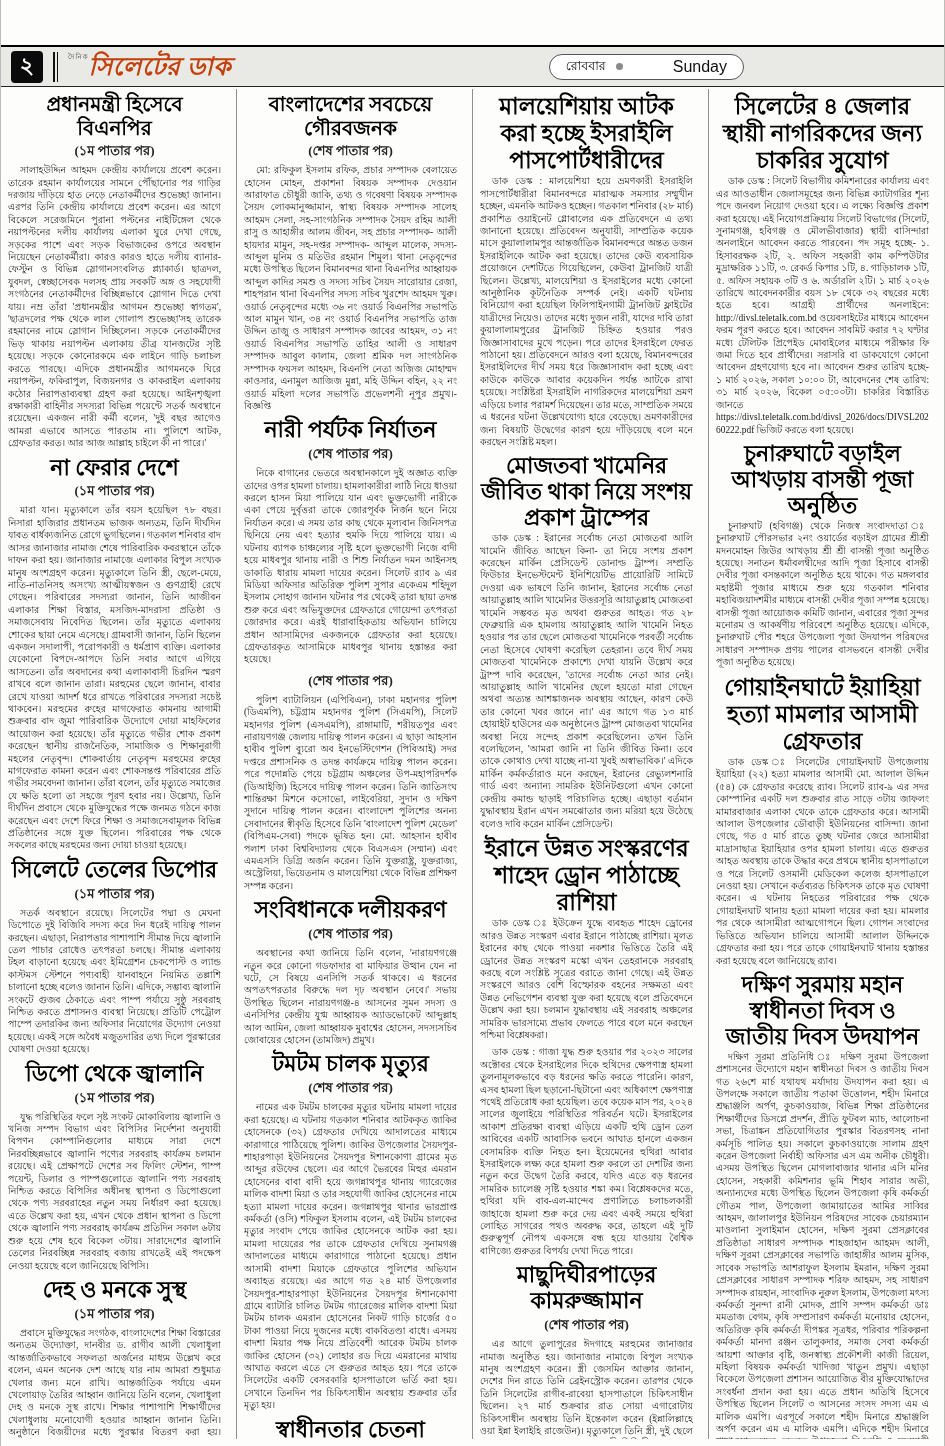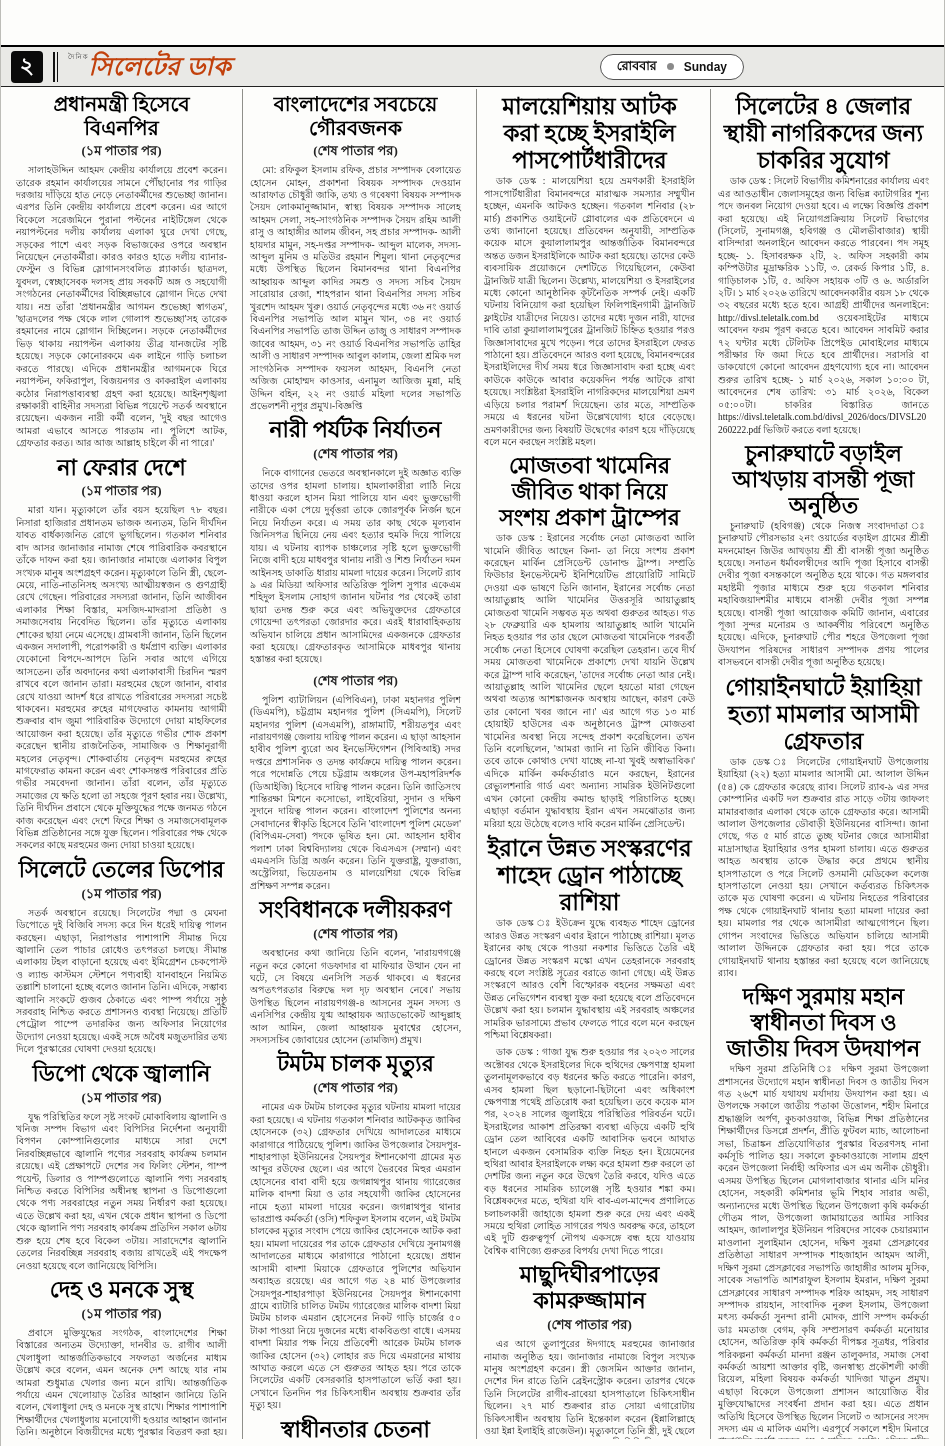--- a/index.html
+++ b/index.html
@@ -19,28 +19,28 @@
     width:32px; height:32px; background:#0a0a0a; color:#fff; display:flex; align-items:center;
     justify-content:center; font-size:22px; font-weight:bold; border-radius:4px;
   }
   .logo-rules { width:5px; height:30px; border-left:2px solid #111; border-right:1px solid #111; }
   .masthead-wrap { display:flex; flex-direction:row; line-height:1; }
   .masthead-top { font-size:7px; color:#444; letter-spacing:1px; }
   .masthead { font-size:25px; font-weight:bold; color:#c2410c; letter-spacing:.5px;font-style:italic; }
   .header-spacer { flex:1; }
   .pill {
     background:#fff; border:1px solid #555; border-radius:13px; padding:2px 16px;
-    font-size:12.5px; color:#111; display:flex; align-items:center; gap:10px; white-space:nowrap;font-weight:bold;
+    font-size:12.5px; color:#111; display:flex; align-items:center; gap:10px; white-space:nowrap;
   }
   .dot { width:7px; height:7px; border-radius:50%; background:#8a8a8a; display:inline-block; }
-  .pill .en { font-family:"Liberation Sans", sans-serif; font-size:12px; }
+  .pill .en { font-family:"Liberation Sans", sans-serif; font-size:16px;margin-left:40px; }
   .pill-day { margin-right:190px; }
   
   .cols {
-    display:flex; height:1358px; padding:2px 8px 6px 8px; gap:0;
+    display:flex; height:1358px; padding:2px 8px 6px 0; gap:0;
   }
   .col { flex:1 1 0; padding:0 7px; overflow:hidden; }
   .col + .col { border-left:1px solid #8f8f8a;margin-left:8px; }
   .article { margin-bottom:5px; }
   .hl {
     font-weight:bold; text-align:center; color:#000; line-height:1.18; margin:4px 0 1px 0;
   }
   .hl.size-m { font-size:20px; }
   .hl.size-l { font-size:22px; }
   .hl.size-xl { font-size:23px; }

